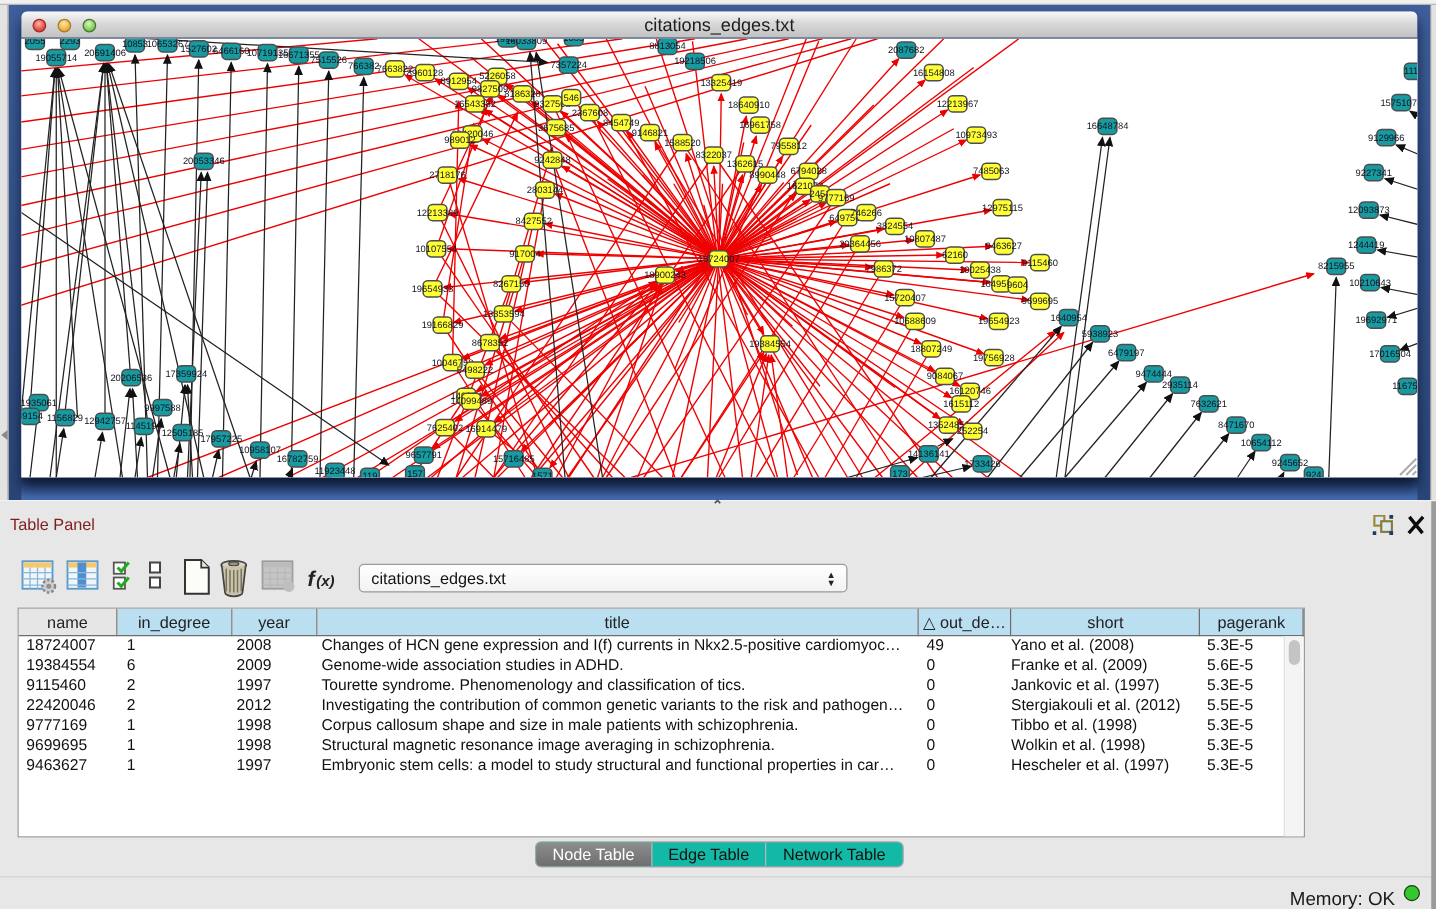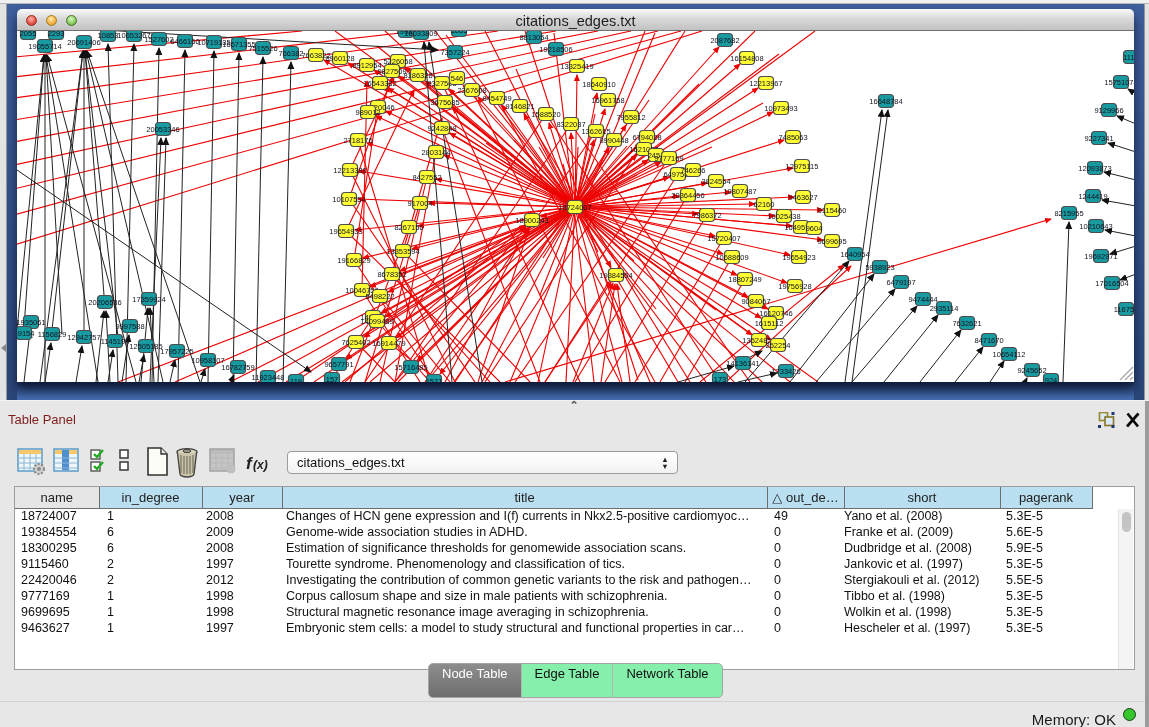--- a/index.html
+++ b/index.html
@@ -15,30 +15,30 @@
 .tl{position:absolute;top:6px;width:11px;height:11px;border-radius:50%}
 #tl1{left:9px;background:radial-gradient(circle at 4px 3px,#ffb3ad,#e8594e 55%,#b5271e);border:1px solid #9e2a20}
 #tl2{left:29px;background:radial-gradient(circle at 4px 3px,#ffe9b0,#f3b64b 55%,#c98a1d);border:1px solid #a67c1c}
 #tl3{left:49px;background:radial-gradient(circle at 4px 3px,#d8f7c4,#8cd162 55%,#4f9a2e);border:1px solid #47742a}
 #canvas{position:absolute;left:0;top:22px;width:1117px;height:351px;background:#fff;overflow:hidden}
 #tpanel{position:absolute;left:0;top:400px;width:1149px;height:327px;background:#e7e7e7;border-top:1px solid #f2f2f2}
 #tptitle{position:absolute;left:8px;top:11px;font-size:13px;color:#7f1d1d}
 #divider-nub{position:absolute;left:566px;top:0px;width:16px;height:7px;color:#555;font-size:11px;text-align:center;line-height:8px;font-weight:bold}
 #combo{position:absolute;left:287px;top:50px;width:391px;height:23px;background:linear-gradient(#fff,#f2f2f2);border:1px solid #9b9b9b;border-radius:4px;font-size:13px;color:#111;line-height:21px;padding-left:9px}
 #combo .steppers{position:absolute;right:6px;top:4px;width:12px;height:16px;color:#222;font-size:7.5px;line-height:7px;text-align:center;letter-spacing:0}
-#tblwrap{position:absolute;left:14px;top:85px;width:1121px;height:184px;background:#fff;border:1px solid #9d9d9d}
+#tblwrap{position:absolute;left:14px;top:85px;width:1030px;height:184px;background:#fff;border:1px solid #9d9d9d}
 table{border-collapse:collapse;table-layout:fixed;font-size:12.5px;color:#111}
 th{height:21px;background:#b9dff1;font-weight:normal;font-size:13px;color:#222;border-right:1px solid #6e6e6e;border-bottom:1px solid #6e6e6e;overflow:hidden;white-space:nowrap}
 th.first{background:#e6e6e6}
 td{height:16px;overflow:hidden;white-space:nowrap;padding:0}
 td.c1{padding-left:6px} td.c2{padding-left:8px} td.c3{padding-left:4px} td.c4{padding-left:4px}
 td.c5{padding-left:7px} td.c6{text-align:left} td.c7{padding-left:6px}
 #vscroll{position:absolute;right:1px;top:22px;width:15px;height:160px;background:#f4f4f4;border-left:1px solid #e2e2e2}
 #vthumb{position:absolute;left:3px;top:3px;width:9px;height:20px;background:#c4c4c4;border-radius:5px}
-#tabs{position:absolute;left:428px;top:262px;height:35px;display:flex;border:1px solid #a5a5a5;border-radius:5px;overflow:hidden;background:#86efac;font-size:13px}
+#tabs{position:absolute;left:428px;top:272px;height:21px;display:flex;border:1px solid #a5a5a5;border-radius:5px;overflow:hidden;background:#14b8a6;font-size:13px}
 .tab{padding:0 13px;line-height:20px;color:#111}
 .tab.sel{background:linear-gradient(#8d8d8d,#6e6e6e);color:#fff}
 .tab+.tab{border-left:1px solid #b5b5b5}
 #statusline{position:absolute;left:0;top:300px;width:100%;height:27px;border-top:1px solid #d2d2d2}
 #mem{position:absolute;right:33px;top:9px;font-size:15px;color:#1a1a1a}
 #memdot{position:absolute;right:13px;top:6px;width:13px;height:13px;border-radius:50%;background:#35c82e;border:1.5px solid #1e3c1a}
 #edgegray{position:absolute;left:1145px;top:0px;width:4px;height:327px;background:#9b9b9b}
 </style></head><body>
 <div id="desk"></div>
 <div id="topstrip"></div>
@@ -675,29 +675,20 @@
 <tr>
             <td class="c1">19384554</td>
             <td class="c2">6</td>
             <td class="c3">2009</td>
             <td class="c4">Genome-wide association studies in ADHD.</td>
             <td class="c5">0</td>
             <td class="c6">Franke et al. (2009)</td>
             <td class="c7">5.6E-5</td>
           </tr>
 <tr>
-            <td class="c1">18300295</td>
-            <td class="c2">6</td>
-            <td class="c3">2008</td>
-            <td class="c4">Estimation of significance thresholds for genomewide association scans.</td>
-            <td class="c5">0</td>
-            <td class="c6">Dudbridge et al. (2008)</td>
-            <td class="c7">5.9E-5</td>
-          </tr>
-<tr>
             <td class="c1">9115460</td>
             <td class="c2">2</td>
             <td class="c3">1997</td>
             <td class="c4">Tourette syndrome. Phenomenology and classification of tics.</td>
             <td class="c5">0</td>
             <td class="c6">Jankovic et al. (1997)</td>
             <td class="c7">5.3E-5</td>
           </tr>
 <tr>
             <td class="c1">22420046</td>

